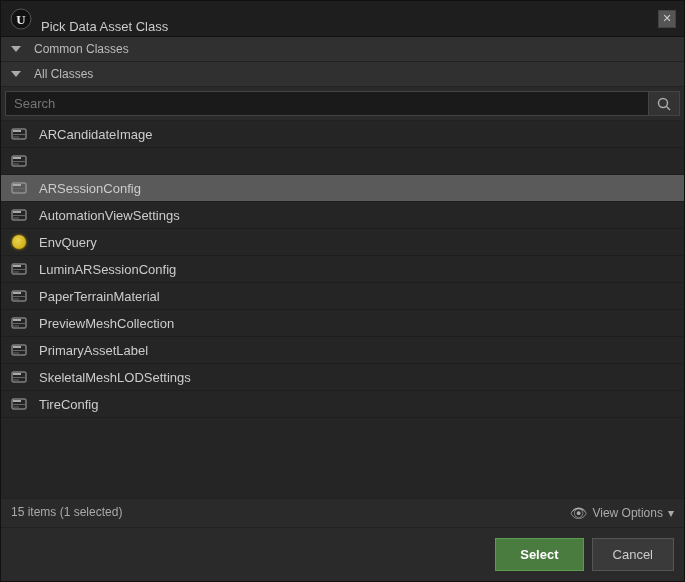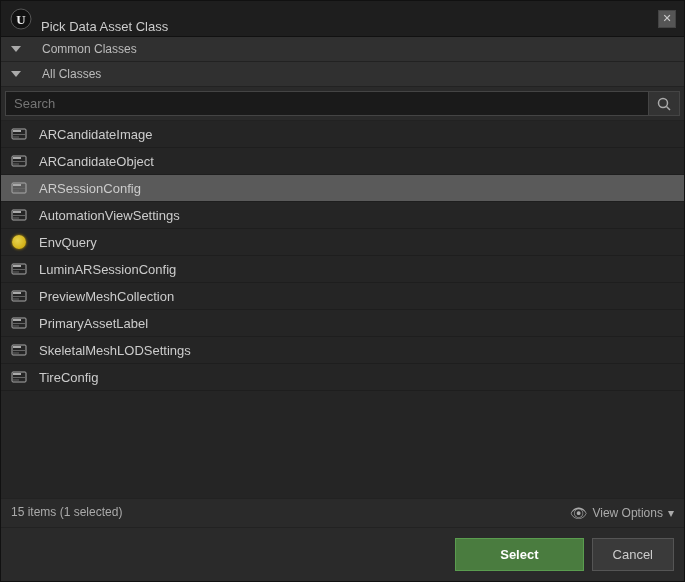--- a/index.html
+++ b/index.html
@@ -68,21 +68,21 @@
       font-size: 11px;
     }
 
     .section-header {
       background: #303030;
       padding: 5px 10px;
       font-size: 12px;
       color: #bbb;
       display: flex;
       align-items: center;
-      gap: 21px;
+      gap: 13px;
       border-bottom: 1px solid #222;
       flex-shrink: 0;
     }
 
     .triangle-down {
       width: 0;
       height: 0;
       border-left: 5px solid transparent;
       border-right: 5px solid transparent;
       border-top: 6px solid #aaa;
@@ -218,21 +218,21 @@
       justify-content: flex-end;
       gap: 8px;
       background: #2a2a2a;
       flex-shrink: 0;
     }
 
     .btn-select {
       background: #4a7c3f;
       border: 1px solid #5a9c4f;
       color: #fff;
-      padding: 8px 44px;
+      padding: 8px 24px;
       font-size: 13px;
       cursor: pointer;
       font-weight: bold;
     }
 
     .btn-cancel {
       background: #3a3a3a;
       border: 1px solid #555;
       color: #ccc;
       padding: 8px 20px;
@@ -293,21 +293,20 @@
       </div>
       <div class="list-item">
         <div class="item-icon">
           <svg width="16" height="14" viewBox="0 0 16 14" fill="none">
         <rect x="1" y="2" width="14" height="10" rx="1" stroke="#aaa" stroke-width="1"></rect>
         <rect x="2" y="3" width="8" height="2" fill="#aaa"></rect>
         <rect x="2" y="7" width="12" height="1" fill="#666"></rect>
         <rect x="2" y="9.5" width="6" height="1" fill="#666"></rect>
       </svg>
         </div>
-        <span class="item-label">ARCandidateObject</span>
       </div>
       <div class="list-item selected">
         <div class="item-icon">
           <svg width="16" height="14" viewBox="0 0 16 14" fill="none">
         <rect x="1" y="2" width="14" height="10" rx="1" stroke="#aaa" stroke-width="1"></rect>
         <rect x="2" y="3" width="8" height="2" fill="#aaa"></rect>
         <rect x="2" y="7" width="12" height="1" fill="#666"></rect>
         <rect x="2" y="9.5" width="6" height="1" fill="#666"></rect>
       </svg>
         </div>
@@ -333,20 +332,31 @@
       <div class="list-item">
         <div class="item-icon">
           <svg width="16" height="14" viewBox="0 0 16 14" fill="none">
         <rect x="1" y="2" width="14" height="10" rx="1" stroke="#aaa" stroke-width="1"></rect>
         <rect x="2" y="3" width="8" height="2" fill="#aaa"></rect>
         <rect x="2" y="7" width="12" height="1" fill="#666"></rect>
         <rect x="2" y="9.5" width="6" height="1" fill="#666"></rect>
       </svg>
         </div>
         <span class="item-label">LuminARSessionConfig</span>
+      </div>
+      <div class="list-item">
+        <div class="item-icon">
+          <svg width="16" height="14" viewBox="0 0 16 14" fill="none">
+        <rect x="1" y="2" width="14" height="10" rx="1" stroke="#aaa" stroke-width="1"></rect>
+        <rect x="2" y="3" width="8" height="2" fill="#aaa"></rect>
+        <rect x="2" y="7" width="12" height="1" fill="#666"></rect>
+        <rect x="2" y="9.5" width="6" height="1" fill="#666"></rect>
+      </svg>
+        </div>
+        <span class="item-label">PaperTerrainMaterial</span>
       </div>
       <div class="list-item">
         <div class="item-icon">
           <svg width="16" height="14" viewBox="0 0 16 14" fill="none">
         <rect x="1" y="2" width="14" height="10" rx="1" stroke="#aaa" stroke-width="1"></rect>
         <rect x="2" y="3" width="8" height="2" fill="#aaa"></rect>
         <rect x="2" y="7" width="12" height="1" fill="#666"></rect>
         <rect x="2" y="9.5" width="6" height="1" fill="#666"></rect>
       </svg>
         </div>

